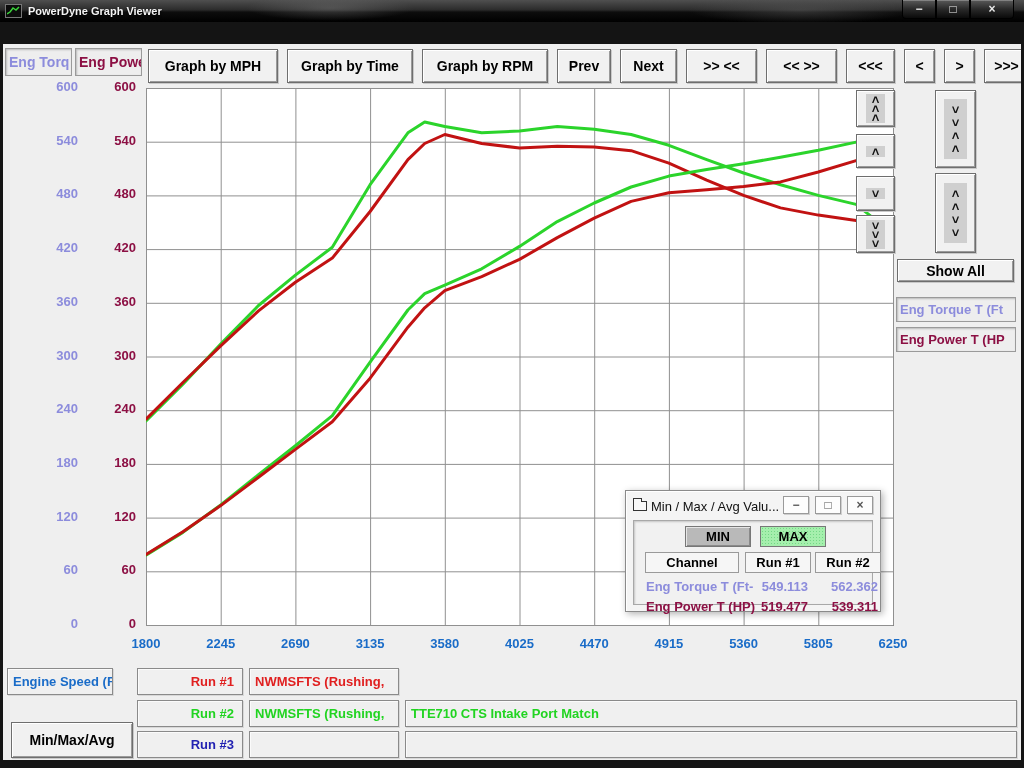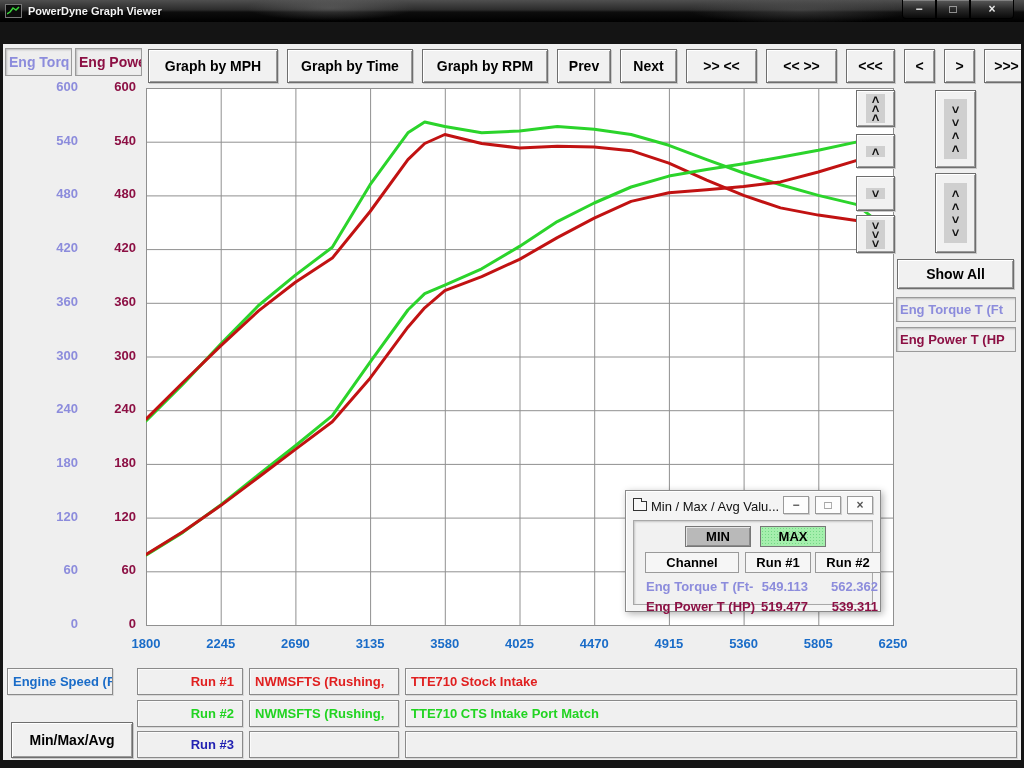--- a/index.html
+++ b/index.html
@@ -81,21 +81,21 @@
   .chev-btn{
     position:absolute; display:flex; align-items:center; justify-content:center;
     font-size:13px; font-weight:bold; color:#111;
   }
   .chev-inner{
     background:#cfcfcf; padding:1px 6px; white-space:pre; text-align:center;
     line-height:9px; font-size:13px;
   }
   .tall .chev-inner{ line-height:13px; padding:4px 8px; }
   .show-all{
-    position:absolute; left:894px; top:215px; width:117px; height:30px;
+    position:absolute; left:894px; top:215px; width:117px; height:23px;
     font-size:14px; font-weight:bold; display:flex; align-items:center; justify-content:center;
   }
   .chan-label{
     position:absolute; left:893px; width:120px; height:25px; font-size:13px; font-weight:bold;
     display:flex; align-items:center; padding-left:3px; white-space:nowrap; overflow:hidden;
   }
   #chan-torque{ top:253px; color:#8c8cdc; }
   #chan-power{ top:283px; color:#8c1044; }
 
   
@@ -306,20 +306,19 @@
 ˄</div>
     </div>
     <div class="chev-btn tall raised" style="left: 932px; top: 129px; width: 41px; height: 80px;">
       <div class="chev-inner">˄
 ˄
 ˅
 ˅</div>
     </div>
     <div class="legend-box" style="left: 134px; top: 624px; width: 106px; justify-content: flex-end; padding-right: 8px; color: rgb(224, 32, 32);">Run #1</div>
     <div class="legend-box" style="left: 246px; top: 624px; width: 150px; padding-left: 5px; color: rgb(224, 32, 32);">NWMSFTS (Rushing,</div>
-    <div class="legend-box" style="left: 402px; top: 624px; width: 612px; padding-left: 5px; color: rgb(224, 32, 32);">TTE710 Stock Intake</div>
     <div class="legend-box" style="left: 134px; top: 656px; width: 106px; justify-content: flex-end; padding-right: 8px; color: rgb(33, 212, 33);">Run #2</div>
     <div class="legend-box" style="left: 246px; top: 656px; width: 150px; padding-left: 5px; color: rgb(33, 212, 33);">NWMSFTS (Rushing,</div>
     <div class="legend-box" style="left: 402px; top: 656px; width: 612px; padding-left: 5px; color: rgb(33, 212, 33);">TTE710 CTS Intake Port Match</div>
     <div class="legend-box" style="left: 134px; top: 687px; width: 106px; justify-content: flex-end; padding-right: 8px; color: rgb(34, 34, 178);">Run #3</div>
     <div class="legend-box" style="left: 246px; top: 687px; width: 150px; padding-left: 5px; color: rgb(34, 34, 178);"></div>
     <div class="legend-box" style="left: 402px; top: 687px; width: 612px; padding-left: 5px; color: rgb(34, 34, 178);"></div>
   </div>
 
 </body></html>

